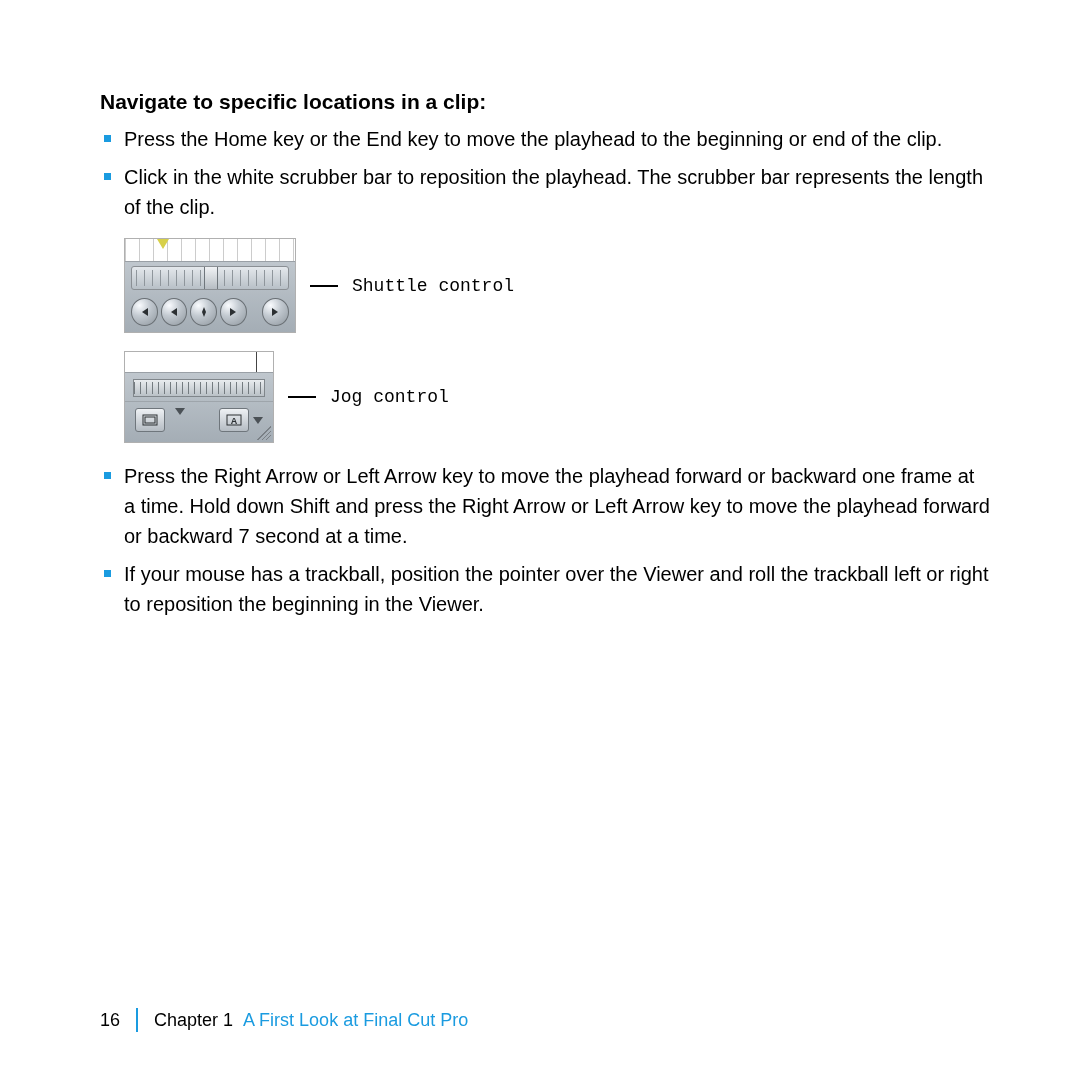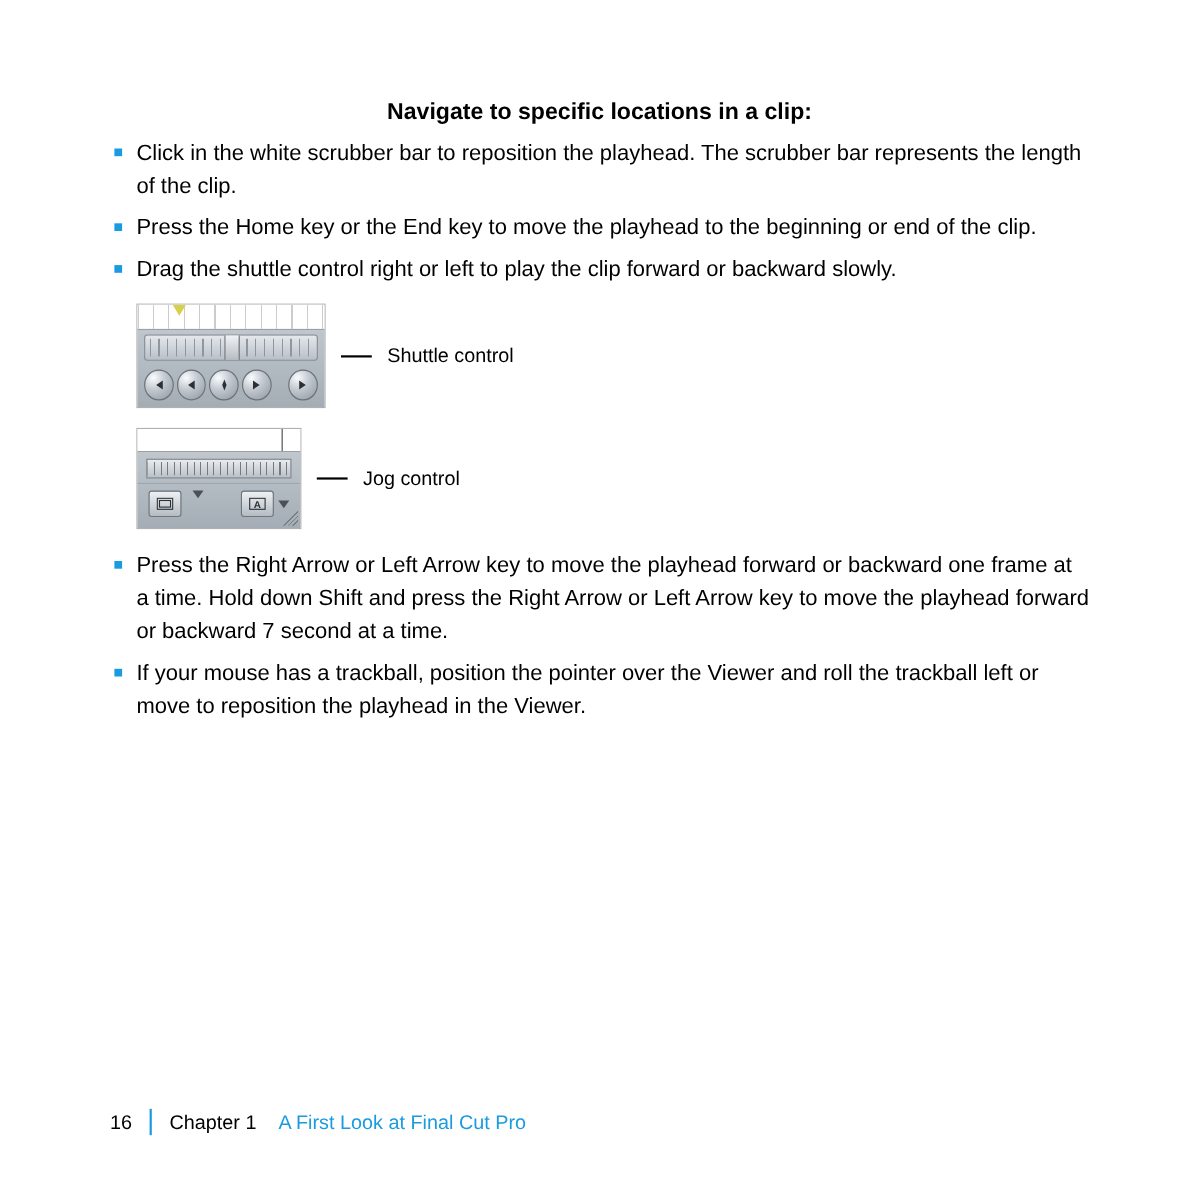--- a/index.html
+++ b/index.html
@@ -15,21 +15,20 @@
     position: relative;
     width: 1080px;
     height: 1080px;
     box-sizing: border-box;
     padding: 90px 90px 0 100px;
   }
   .heading {
     font-weight: 700;
     font-size: 21px;
     margin-bottom: 10px;
-    text-align: center;
   }
   ul.bullets {
     list-style: none;
     padding: 0;
     margin: 0 0 16px 0;
   }
   ul.bullets > li {
     position: relative;
     padding-left: 24px;
     font-size: 20px;
@@ -53,20 +52,21 @@
   }
   .callout-line {
     width: 28px;
     height: 2px;
     background: #000;
     flex: 0 0 auto;
   }
   .callout-text {
     font-size: 18px;
     color: #000;
+    font-family: Liberation Mono, monospace;
   }
   
   .shuttle-fig {
     width: 170px;
     border: 1px solid #b0b0b0;
     background: linear-gradient(#c8cfd5, #a4adb5);
     display: flex;
     flex-direction: column;
   }
   .scrub-strip {
@@ -229,33 +229,32 @@
     color: #000;
     padding-right: 16px;
   }
   .footer .divider {
     width: 2px;
     height: 24px;
     background: #1a9be0;
     margin-right: 16px;
   }
   .footer .chapter-strong { font-weight: 400; }
-  .footer .chapter-title { color: #1a9be0; margin-left: 20px; }
+  .footer .chapter-title { color: #1a9be0; margin-left: 10px; }
 </style>
 </head>
 <body>
 
 <div class="page">
 
   <div class="heading">Navigate to specific locations in a clip:</div>
 
   <ul class="bullets">
+    <li>Press the Home key or the End key to move the playhead to the beginning or end of the clip.</li>
     <li>Click in the white scrubber bar to reposition the playhead. The scrubber bar represents the length of the clip.</li>
-    <li>Press the Home key or the End key to move the playhead to the beginning or end of the clip.</li>
-    <li>Drag the shuttle control right or left to play the clip forward or backward slowly.</li>
   </ul>
 
   <div class="figure-row">
     <div class="shuttle-fig">
       <div class="scrub-strip">
         <div class="playhead"></div>
       </div>
       <div class="shuttle-track">
         <div class="shuttle-knob"></div>
       </div>
@@ -316,21 +315,21 @@
         </div>
         <div class="grip"></div>
       </div>
     </div>
     <div class="callout-line"></div>
     <div class="callout-text">Jog control</div>
   </div>
 
   <ul class="bullets">
     <li>Press the Right Arrow or Left Arrow key to move the playhead forward or backward one frame at a time. Hold down Shift and press the Right Arrow or Left Arrow key to move the playhead forward or backward 7 second at a time.</li>
-    <li>If your mouse has a trackball, position the pointer over the Viewer and roll the trackball left or move to reposition the playhead in the Viewer.</li>
+    <li>If your mouse has a trackball, position the pointer over the Viewer and roll the trackball left or right to reposition the beginning in the Viewer.</li>
   </ul>
 
   <div class="footer">
     <span class="pnum">16</span>
     <span class="divider"></span>
     <span class="chapter-strong">Chapter 1</span>
     <span class="chapter-title">A First Look at Final Cut Pro</span>
   </div>
 
 </div>

